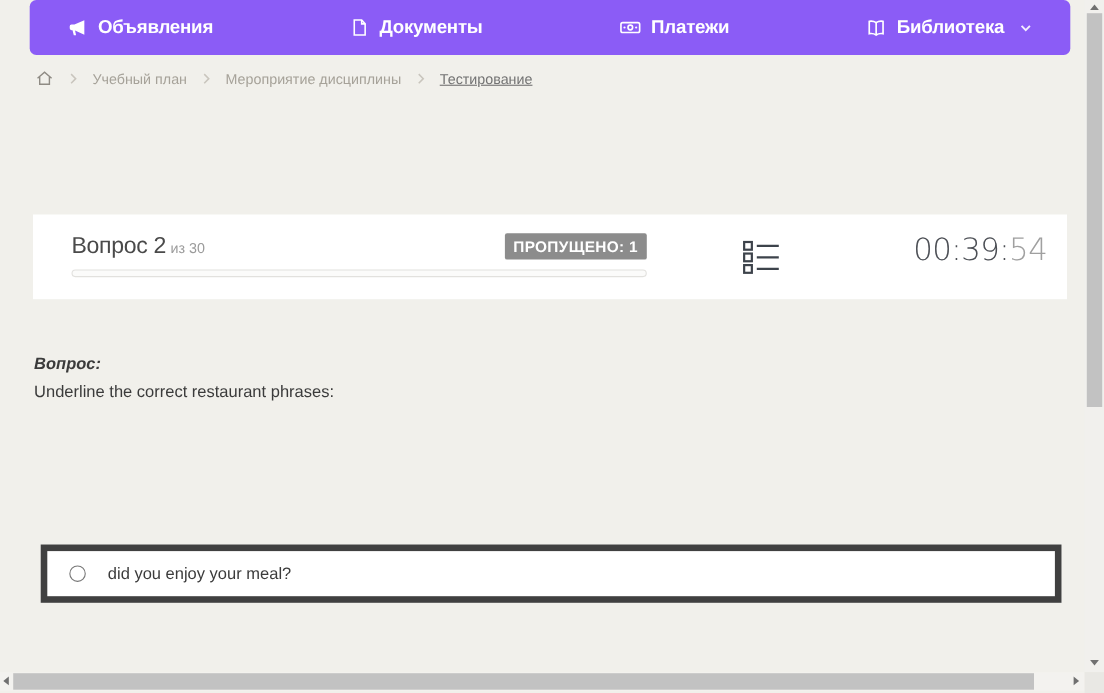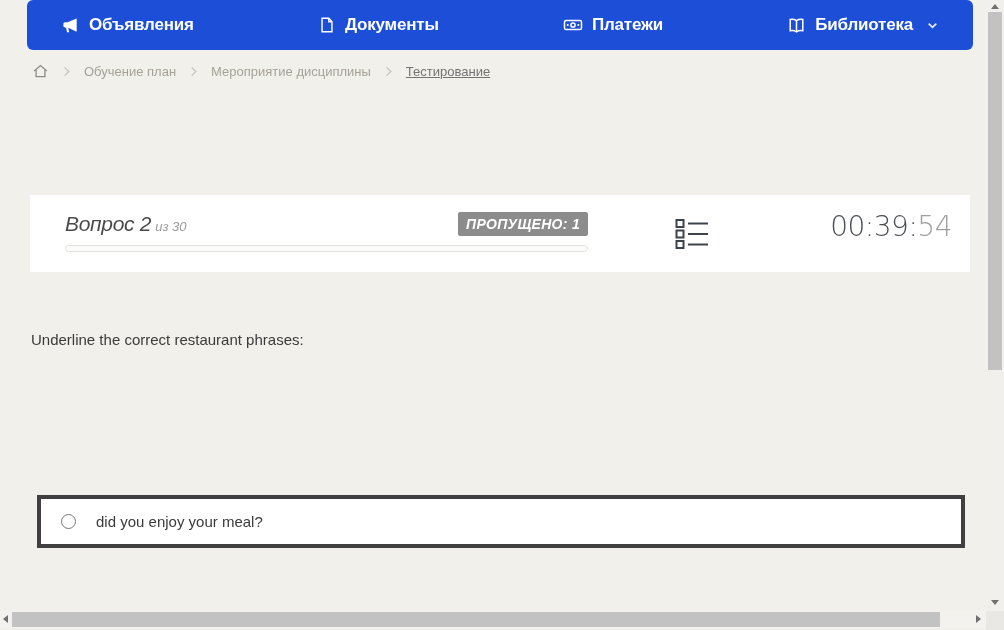--- a/index.html
+++ b/index.html
@@ -9,21 +9,21 @@
     background:#f1f0eb;
     position:relative;
     overflow:hidden;
     color:#3b3b3b;
   }
   .screen { position:absolute; inset:0; }
 
   
   .topnav {
     position:absolute; left:27px; top:0; width:946px; height:50px;
-    background:#1d4ed8; border-radius:6px;
+    background:#8b5cf6; border-radius:6px;
     display:flex; align-items:stretch; justify-content:space-between;
     padding:0 18px;
   }
   .nav-item {
     display:flex; align-items:center; gap:9px;
     color:#ffffff; font-weight:bold; font-size:17px; letter-spacing:-0.2px;
     padding:0 16px; cursor:pointer; white-space:nowrap;
   }
   .nav-item.active { background:#1c3a64; border-radius:8px; }
   .nav-item svg { display:block; }
@@ -47,21 +47,21 @@
     font-size:26px; font-weight:bold; letter-spacing:-0.8px; line-height:1.18;
   }
 
   
   .qcard {
     position:absolute; left:30px; top:195px; width:940px; height:77px;
     background:#ffffff;
   }
   .qhead {
     position:absolute; left:35px; top:17px; width:523px;
-    display:flex; justify-content:space-between;font-style:italic;
+    display:flex; justify-content:space-between;
   }
   .qnum { font-size:21px; color:#4a4a4a; letter-spacing:-0.3px; }
   .qof  { font-size:13px; color:#9b9b9b; margin-left:4px; }
   .badge {
     background:#8c8c8c; color:#ffffff; font-size:14px; font-weight:bold;
     padding:4px 8px; border-radius:2px; letter-spacing:.3px; white-space:nowrap;
   }
   .progress {
     position:absolute; left:35px; top:50px; width:523px; height:7px;
     background:#fbfbfa; border:1px solid #e2e1de; border-radius:4px; overflow:hidden;
@@ -78,21 +78,21 @@
   
   .qbody { position:absolute; left:31px; top:322px; width:930px; font-size:15px; }
   .qlabel { font-weight:bold; font-style:italic; color:#3b3b3b; }
   .qtext { margin-top:9px; }
   .atype { position:absolute; left:0; top:87px; }
   .atype .val { font-style:normal; font-weight:normal; }
 
   
   .option {
     position:absolute; left:37px; width:928px; height:53px;
-    background:#ffffff; border:4px solid #404040;
+    background:#ffffff; border:6px solid #404040;
     display:flex; align-items:center; gap:20px; padding-left:20px;
     cursor:pointer; font-size:15px; color:#3b3b3b;
   }
   .option.o1 { top:495px; }
   .option.o2 { top:555px; }
   .radio {
     width:15px; height:15px; border:1px solid #777; border-radius:50%;
     background:#fff; flex:0 0 auto;
   }
 
@@ -162,21 +162,21 @@
       <svg width="17" height="17" viewBox="0 0 20 20" fill="none" stroke="currentColor" stroke-width="1.5">
           <path d="M2.5 9.5L10 3l7.5 6.5"></path>
           <path d="M4.8 8.2V16h10.4V8.2"></path>
         </svg>
     </span>
     <span class="sep">
       <svg width="11" height="11" viewBox="0 0 12 12" fill="none" stroke="currentColor" stroke-width="1.5">
           <path d="M4 1.5l4.5 4.5L4 10.5"></path>
         </svg>
     </span>
-    <span class="crumb">Обучение план</span>
+    <span class="crumb">Учебный план</span>
     <span class="sep">
       <svg width="11" height="11" viewBox="0 0 12 12" fill="none" stroke="currentColor" stroke-width="1.5">
           <path d="M4 1.5l4.5 4.5L4 10.5"></path>
         </svg>
     </span>
     <span class="crumb">Мероприятие дисциплины</span>
     <span class="sep">
       <svg width="11" height="11" viewBox="0 0 12 12" fill="none" stroke="currentColor" stroke-width="1.5">
           <path d="M4 1.5l4.5 4.5L4 10.5"></path>
         </svg>
@@ -204,20 +204,21 @@
           <rect x="1.5" y="23" width="7" height="7"></rect>
           <path d="M13 26.5h20"></path>
         </svg>
     </div>
     <div class="timer">
       <span>00:39:</span><span class="sec">54</span>
     </div>
   </section>
 
   <section class="qbody">
+    <p class="qlabel">Вопрос:</p>
     <p class="qtext">Underline the correct restaurant phrases:</p>
   </section>
 
   <div class="option o1">
     <span class="radio"></span>
     <span>did you enjoy your meal?</span>
   </div>
 
   <div class="vscroll">
     <span class="tri tri-up"></span>

